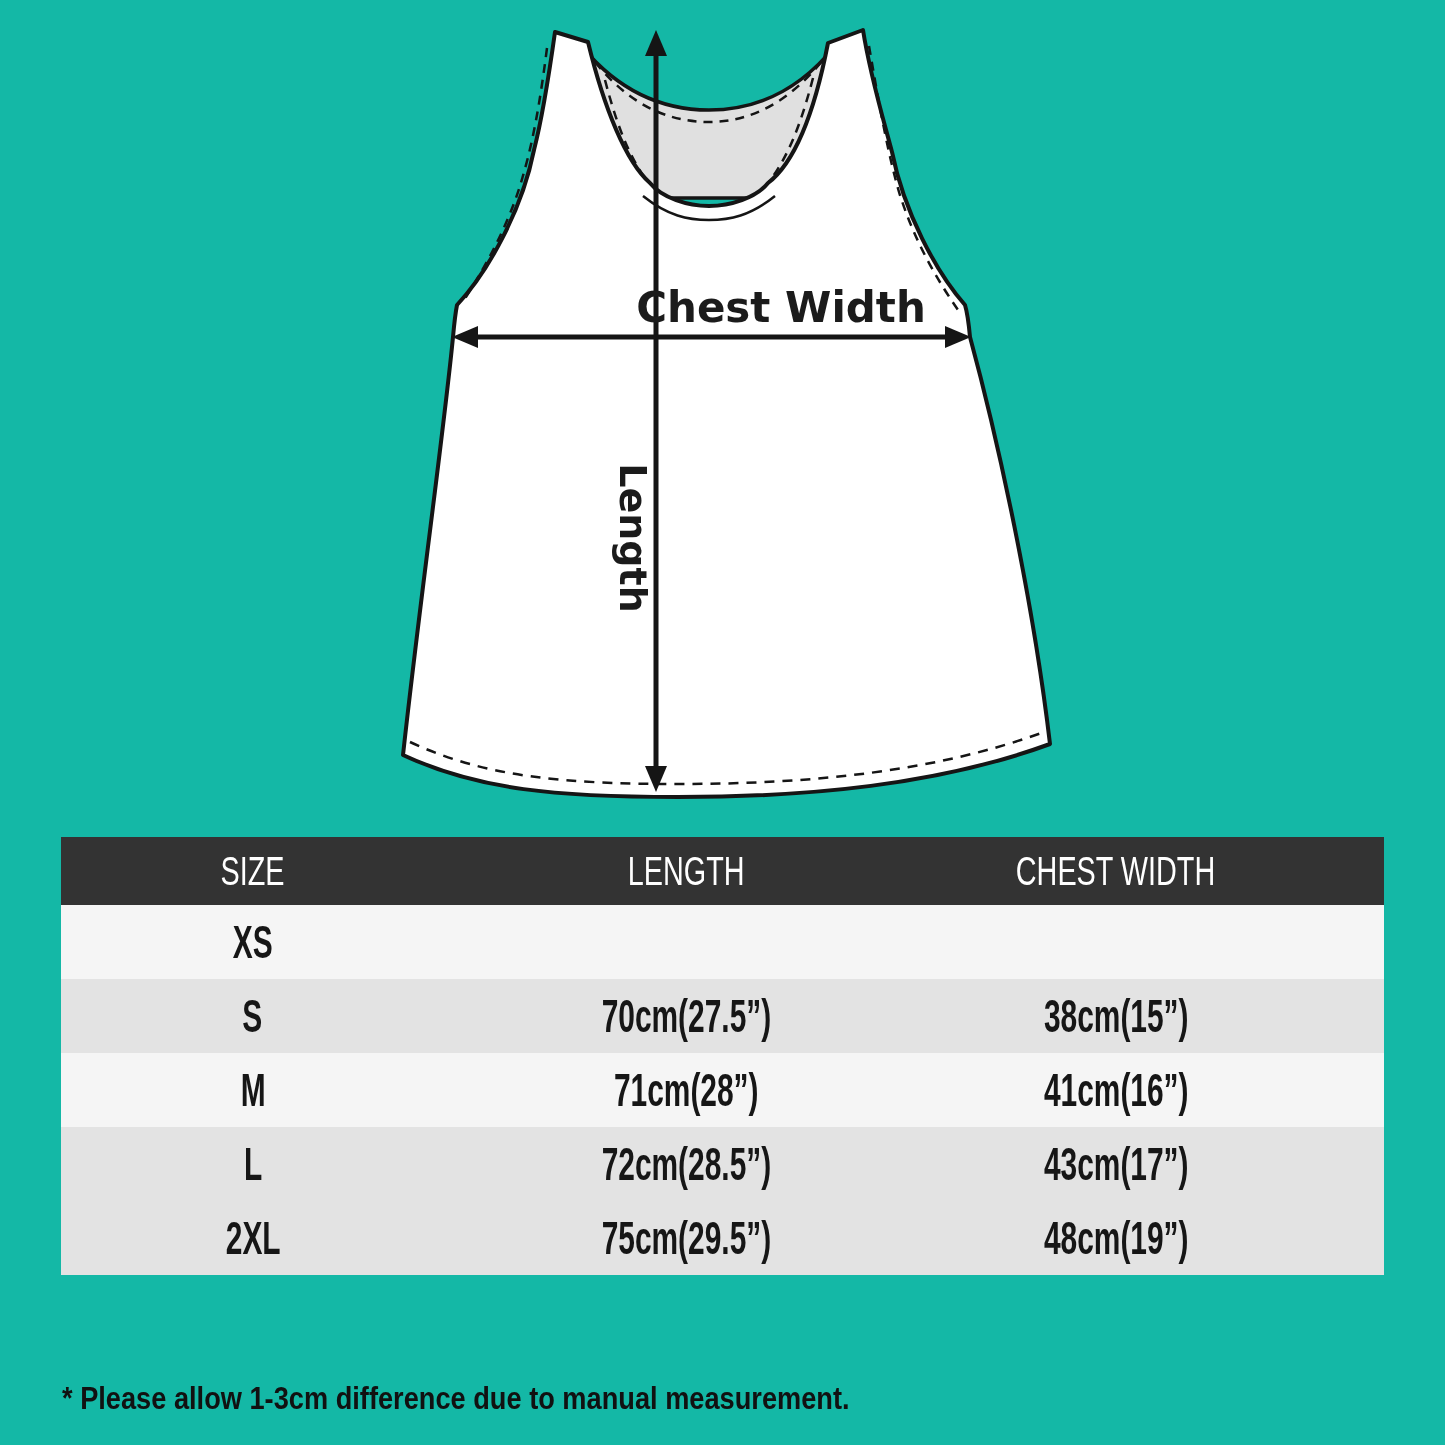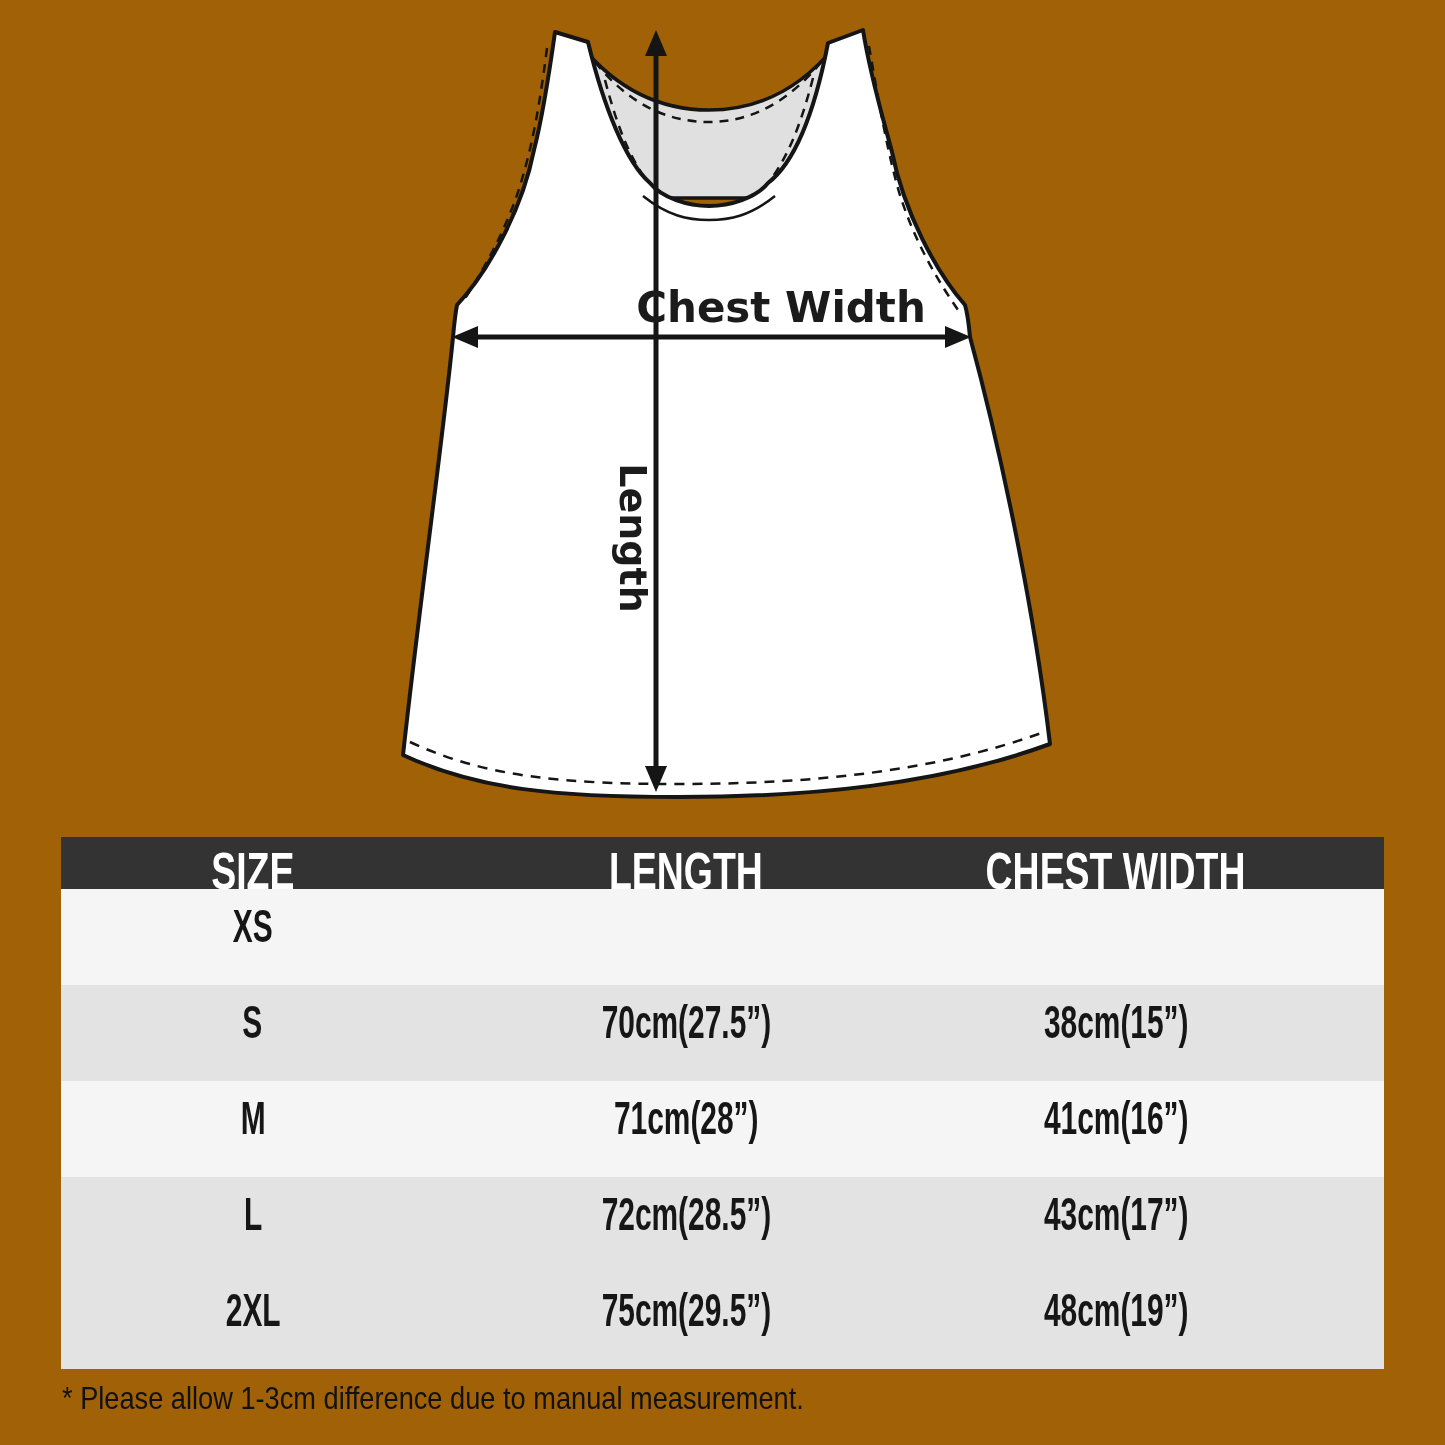--- a/index.html
+++ b/index.html
@@ -1,20 +1,20 @@
 <!DOCTYPE html>
 <html><head>
 <meta charset="utf-8">
 <style>
   html, body { margin: 0; padding: 0; background: #ffffff; }
   .canvas {
     position: relative;
     width: 1445px;
     height: 1445px;
-    background: #a16207;
+    background: #14b8a6;
     overflow: hidden;
     font-family: "Liberation Sans", sans-serif;
   }
   svg.diagram { position: absolute; left: 358px; top: 0; }
 
   .size-table {
     position: absolute;
     left: 61px;
     top: 837px;
     width: 1323px;
@@ -25,28 +25,28 @@
     box-sizing: border-box;
   }
   .trow .cell {
     text-align: center;
     overflow: visible;
     white-space: nowrap;
   }
   .trow .cell.c3 { padding-right: 80px; }
   .thead {
     background: #333333;
-    height: 52px;
+    height: 68px;
     line-height: 68px;
     color: #ffffff;
-    font-size: 52px;
-    font-weight: bold;
+    font-size: 40px;
+    font-weight: normal;
   }
   .trow.tbody {
-    height: 96px;
+    height: 74px;
     line-height: 74px;
     font-size: 46px;
     font-weight: bold;
     color: #161616;
   }
   .row-light { background: #f5f5f5; }
   .row-dark  { background: #e3e3e3; }
 
   .cnd {
     display: inline-block;
@@ -58,21 +58,21 @@
     display: inline-block;
     transform: scaleX(0.72);
     transform-origin: center center;
     white-space: nowrap;
   }
   .footnote {
     position: absolute;
     left: 62px;
     top: 1380px;
     font-size: 32px;
-    font-weight: normal;
+    font-weight: bold;
     color: #111111;
     white-space: nowrap;
   }
   .footnote .cndf {
     display: inline-block;
     transform: scaleX(0.85);
     transform-origin: left center;
     white-space: nowrap;
   }
   .svg-label {

